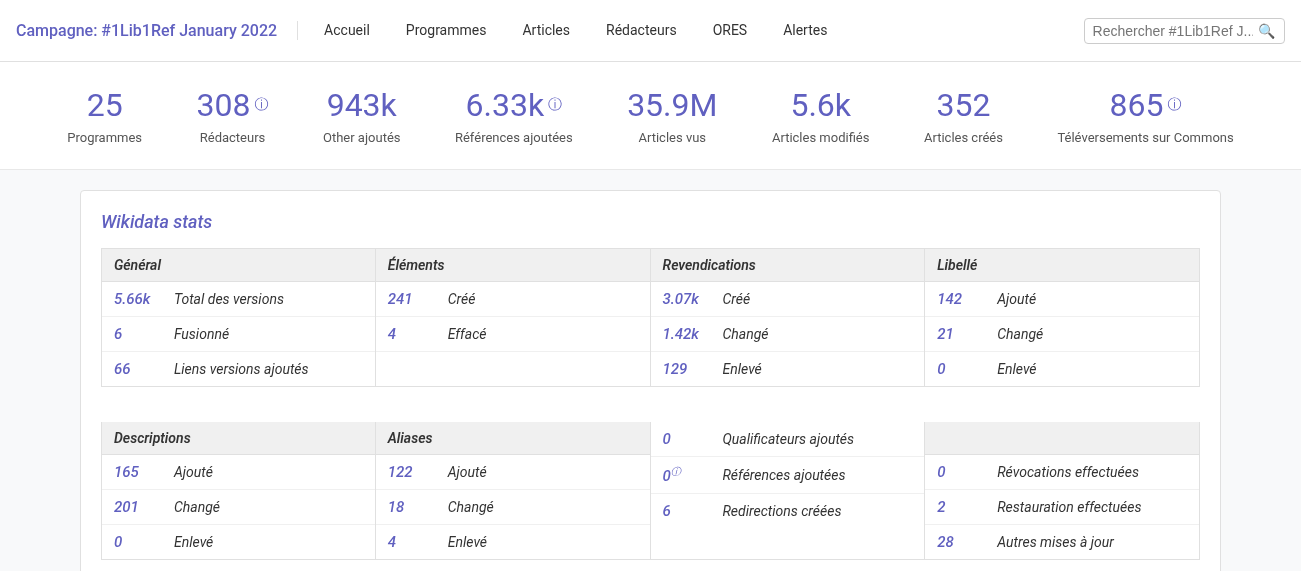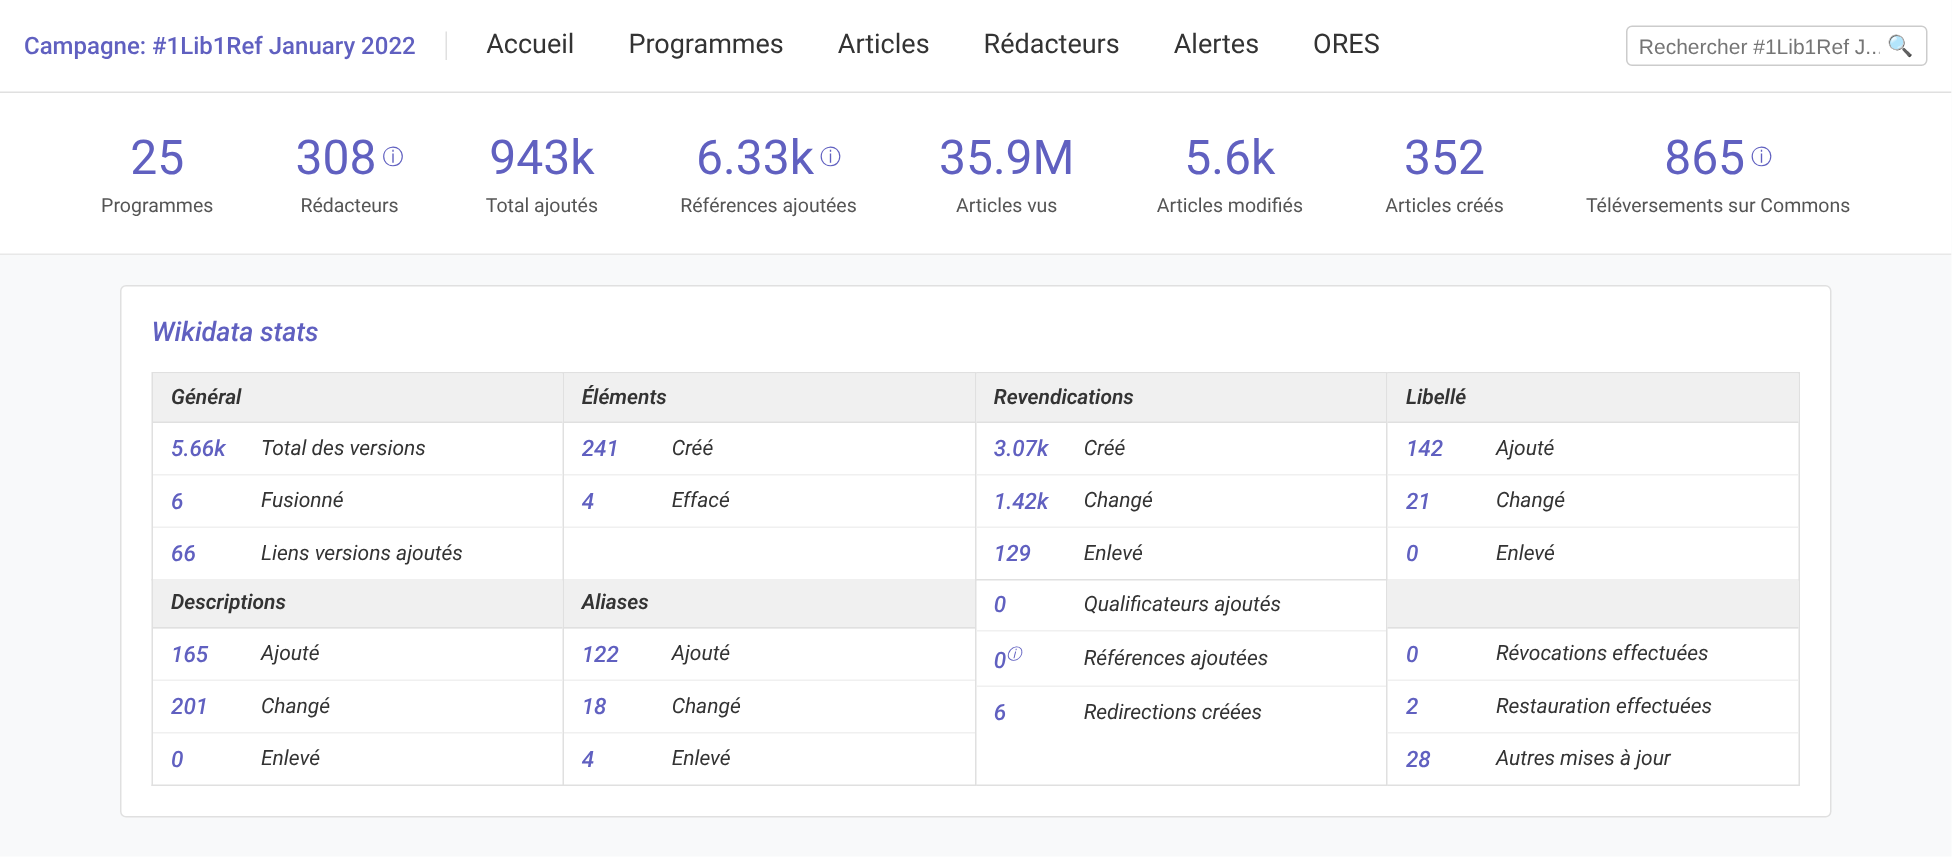--- a/index.html
+++ b/index.html
@@ -29,21 +29,21 @@
       margin-right: 8px;
     }
     .nav-links {
       display: flex;
       align-items: center;
       gap: 0;
       flex: 1;
     }
     .nav-link {
       color: #333;
-      font-size: 18px;
+      font-size: 14px;
       padding: 14px 18px;
       cursor: pointer;
       text-decoration: none;
       border-bottom: 2px solid transparent;
     }
     .search-area {
       display: flex;
       align-items: center;
       border: 1px solid #ccc;
       border-radius: 4px;
@@ -162,40 +162,41 @@
 
     
     .wikidata-grid-row2 {
       display: grid;
       grid-template-columns: 1fr 1fr 1fr 1fr;
       gap: 0;
       margin-top: -1px;
     }
     .wikidata-grid-row2 .wikidata-column {
       border-top: none;
+      margin-top: 36px;
     }
 
     .info-sup {
       font-size: 10px;
       vertical-align: super;
       color: #6060c0;
     }
   </style>
 </head>
 <body>
 
 <header class="header">
   <div class="header-title">Campagne: #1Lib1Ref January 2022</div>
   <nav class="nav-links">
     <a class="nav-link">Accueil</a>
     <a class="nav-link">Programmes</a>
     <a class="nav-link">Articles</a>
     <a class="nav-link">Rédacteurs</a>
+    <a class="nav-link">ORES</a>
     <a class="nav-link">Alertes</a>
-    <a class="nav-link">ORES</a>
   </nav>
   <div class="search-area">
     <input class="search-input" type="text" placeholder="Rechercher #1Lib1Ref J..." style="">
     <span class="search-icon-svg">🔍</span>
   </div>
 </header>
 
 <div class="stats-bar">
 
   <div class="stat-item">
@@ -210,21 +211,21 @@
       <span>308</span>
         <span class="info-icon">ⓘ</span>
     </div>
     <div class="stat-label">Rédacteurs</div>
   </div>
 
   <div class="stat-item">
     <div class="stat-value">
       <span>943k</span>
     </div>
-    <div class="stat-label">Total ajoutés</div>
+    <div class="stat-label">Other ajoutés</div>
   </div>
 
   <div class="stat-item">
     <div class="stat-value">
       <span>6.33k</span>
         <span class="info-icon">ⓘ</span>
     </div>
     <div class="stat-label">Références ajoutées</div>
   </div>
 

